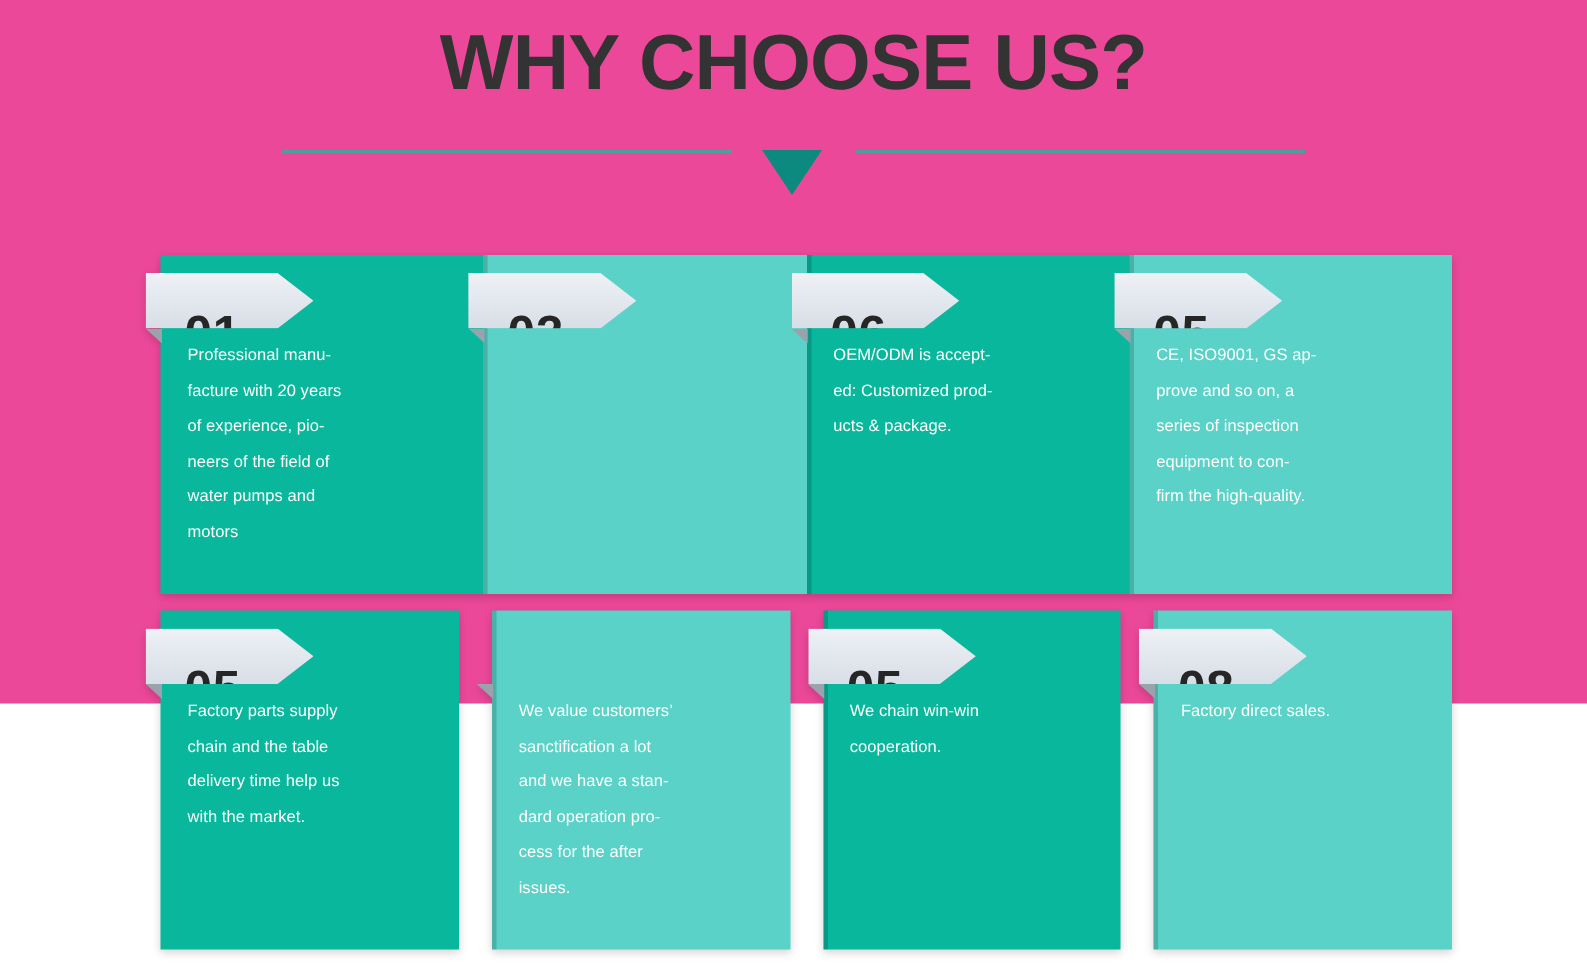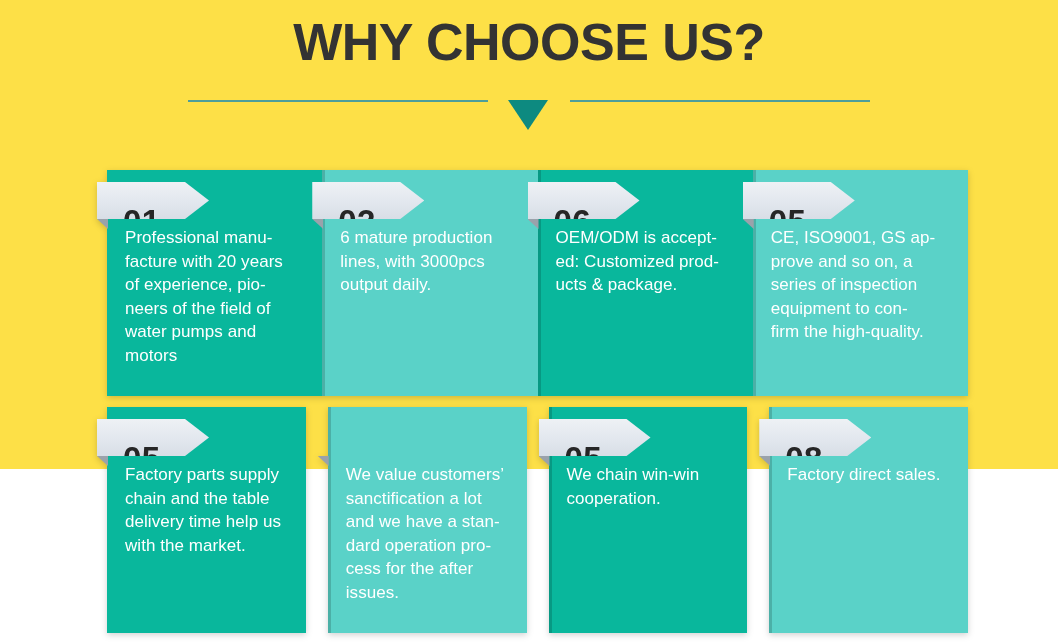--- a/index.html
+++ b/index.html
@@ -10,21 +10,21 @@
     height: 644px;
     background: #ffffff;
     font-family: "Liberation Sans", sans-serif;
     overflow: hidden;
   }
 
   .page {
     position: relative;
     width: 1058px;
     height: 469px;
-    background: #fde047;
+    background: #ec4899;
   }
 
   
   .header {
     position: absolute;
     left: 0;
     top: 0;
     width: 1058px;
     height: 170px;
   }
@@ -142,21 +142,21 @@
     width: 11px;
     height: 10px;
     background: #9aa2ab;
     clip-path: polygon(0 0, 100% 0, 100% 100%);
     z-index: 2;
   }
 
   
   .card-text {
     font-family: "Liberation Sans", sans-serif;
-    font-size: 17px;
+    font-size: 11px;
     line-height: 23.5px;
     color: #ffffff;
     white-space: pre-line;
     letter-spacing: 0.05px;
   }
 </style>
 </head>
 <body>
 
 <div class="page">
@@ -188,23 +188,20 @@
 water pumps and
 motors</div>
       </div>
 
       <div class="card light">
         <div class="seam"></div>
         <div class="ribbon-tail"></div>
         <div class="ribbon">
           <span class="ribbon-number">02</span>
         </div>
-        <div class="card-text">6 mature production
-lines, with 3000pcs
-output daily.</div>
       </div>
 
       <div class="card dark">
         <div class="seam"></div>
         <div class="ribbon-tail"></div>
         <div class="ribbon">
           <span class="ribbon-number">06</span>
         </div>
         <div class="card-text">OEM/ODM is accept-
 ed: Customized prod-

